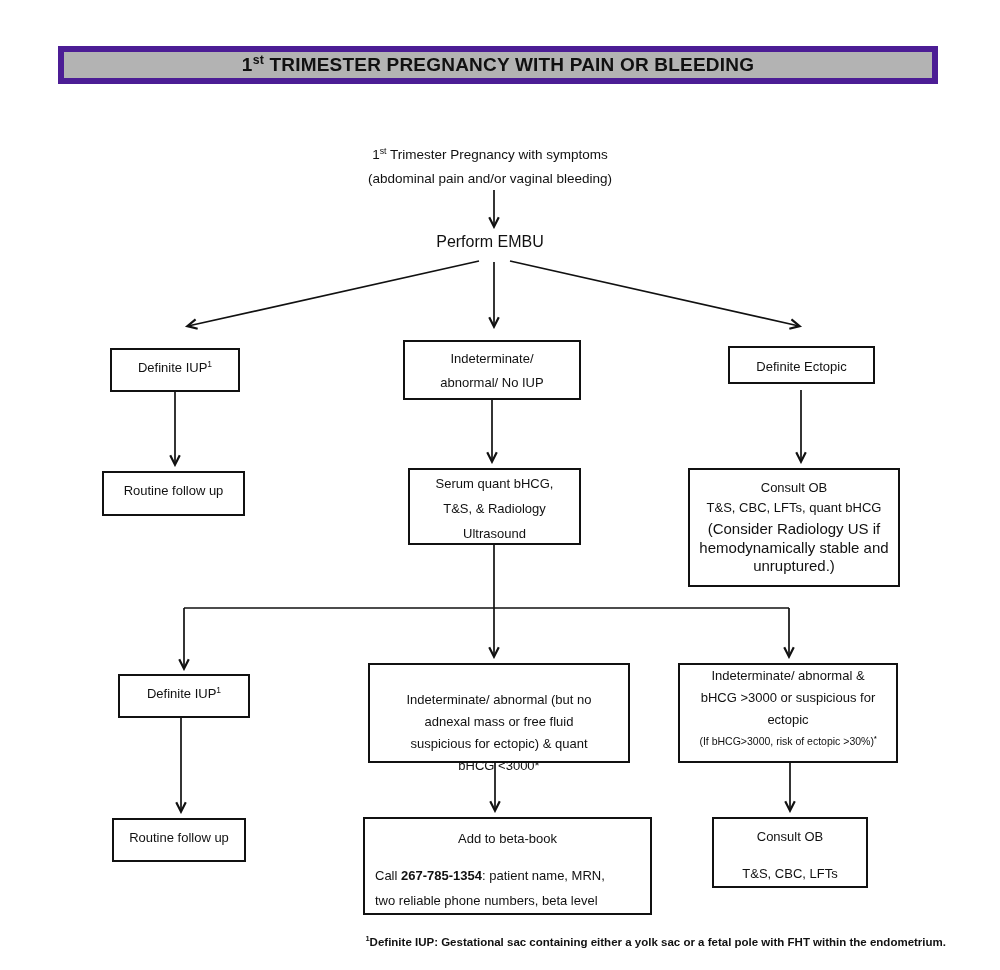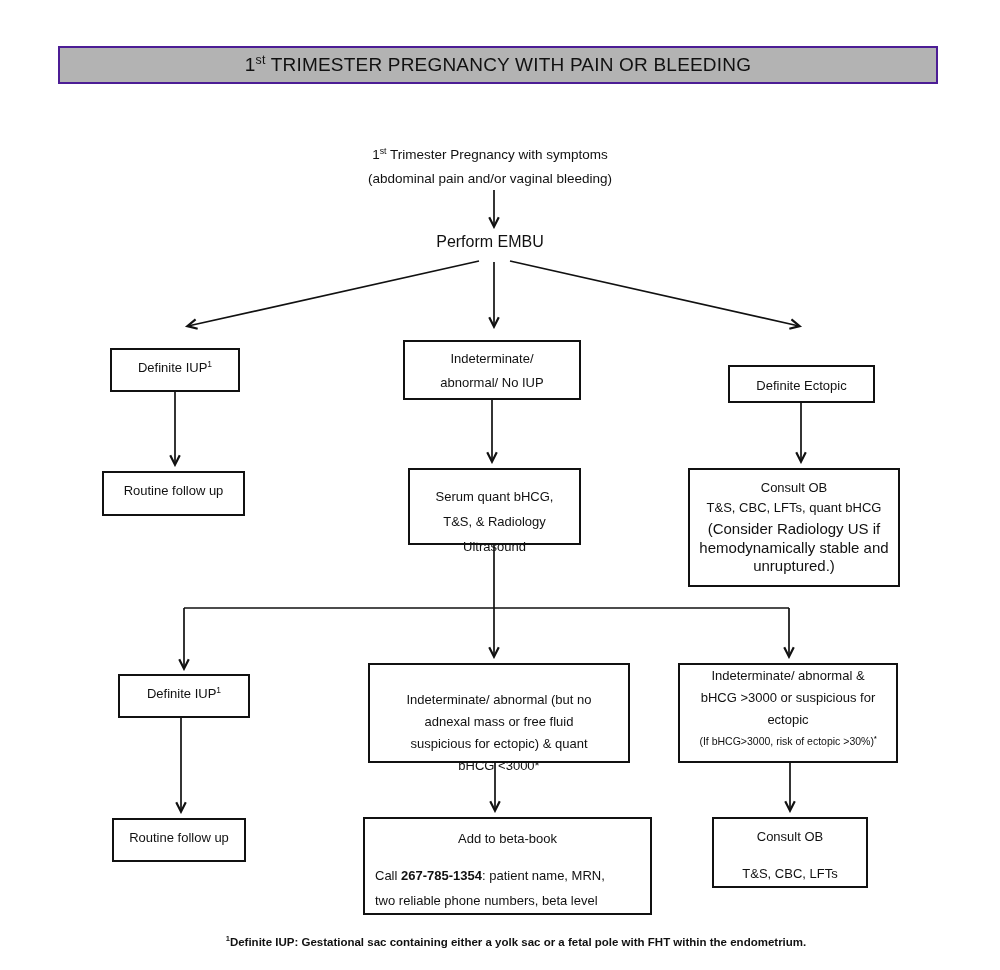--- a/index.html
+++ b/index.html
@@ -3,46 +3,46 @@
 <meta charset="utf-8">
 <style>
   html,body{margin:0;padding:0;background:#fff;}
   .canvas{
     position:relative;width:1000px;height:970px;background:#ffffff;
     font-family:"Liberation Sans",sans-serif;color:#111;overflow:hidden;
   }
   .connectors{position:absolute;left:0;top:0;width:1000px;height:970px;}
   .titlebar{
     position:absolute;left:58px;top:46px;width:880px;height:38px;
-    background:#b3b3b3;border:2px solid #4c1d95;box-sizing:border-box;
+    background:#b3b3b3;border:6px solid #4c1d95;box-sizing:border-box;
     display:flex;align-items:center;justify-content:center;
-    font-size:19px;font-weight:normal;letter-spacing:.2px;
+    font-size:19px;font-weight:bold;letter-spacing:.2px;
   }
   .intro{
     position:absolute;left:290px;top:143px;width:400px;
     text-align:center;font-size:13.5px;line-height:24px;
   }
   .perform{
     position:absolute;left:390px;top:233px;width:200px;
     text-align:center;font-size:16px;
   }
   .node{
     position:absolute;border:2px solid #111;background:#fff;
     box-sizing:border-box;text-align:center;font-size:13px;line-height:23px;
   }
   .pt6{padding-top:6px;}
-  .serum{line-height:25px;padding-top:14px;}
+  .serum{line-height:25px;padding-top:1px;}
   .note{font-size:15px;line-height:18.5px;}
   .smallnote{font-size:10.5px;line-height:15px;margin-top:3px;}
   .beta-call{
     text-align:left;padding:0 10px;font-size:13px;line-height:25px;margin-top:13px;
   }
   .footnote{
     position:absolute;left:86px;top:936px;width:860px;
-    font-size:11.5px;font-weight:bold;text-align:center;
+    font-size:11.5px;font-weight:bold;text-align:right;
   }
   sup{font-size:.65em;vertical-align:super;line-height:0;}
   .b{font-weight:bold;}
 </style>
 </head>
 <body>
 
 <div class="canvas">
 
   <svg class="connectors" width="1000" height="970" viewBox="0 0 1000 970">
@@ -80,21 +80,21 @@
 
   <div class="perform">Perform EMBU</div>
 
   <div class="node pt6" style="left:110px;top:348px;width:130px;height:44px;">
     <span>Definite IUP</span><sup>1</sup>
   </div>
   <div class="node" style="left:403px;top:340px;width:178px;height:60px;padding-top:5px;line-height:24px;">
     <div>Indeterminate/</div>
     <div>abnormal/ No IUP</div>
   </div>
-  <div class="node" style="left:728px;top:365px;width:147px;height:38px;padding-top:7px;">
+  <div class="node" style="left:728px;top:346px;width:147px;height:38px;padding-top:7px;">
     <span>Definite Ectopic</span>
   </div>
 
   <div class="node pt6" style="left:102px;top:471px;width:143px;height:45px;">
     <span>Routine follow up</span>
   </div>
   <div class="node serum" style="left:408px;top:468px;width:173px;height:77px;">
     <div>Serum quant bHCG,</div>
     <div>T&amp;S, &amp; Radiology</div>
     <div>Ultrasound</div>

